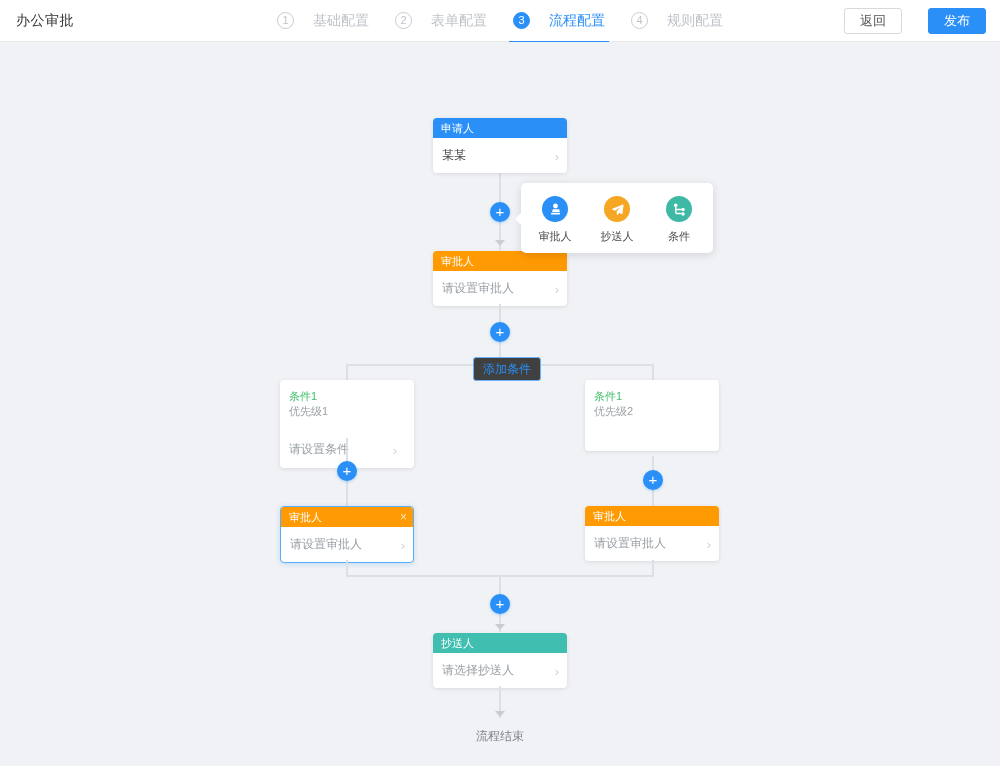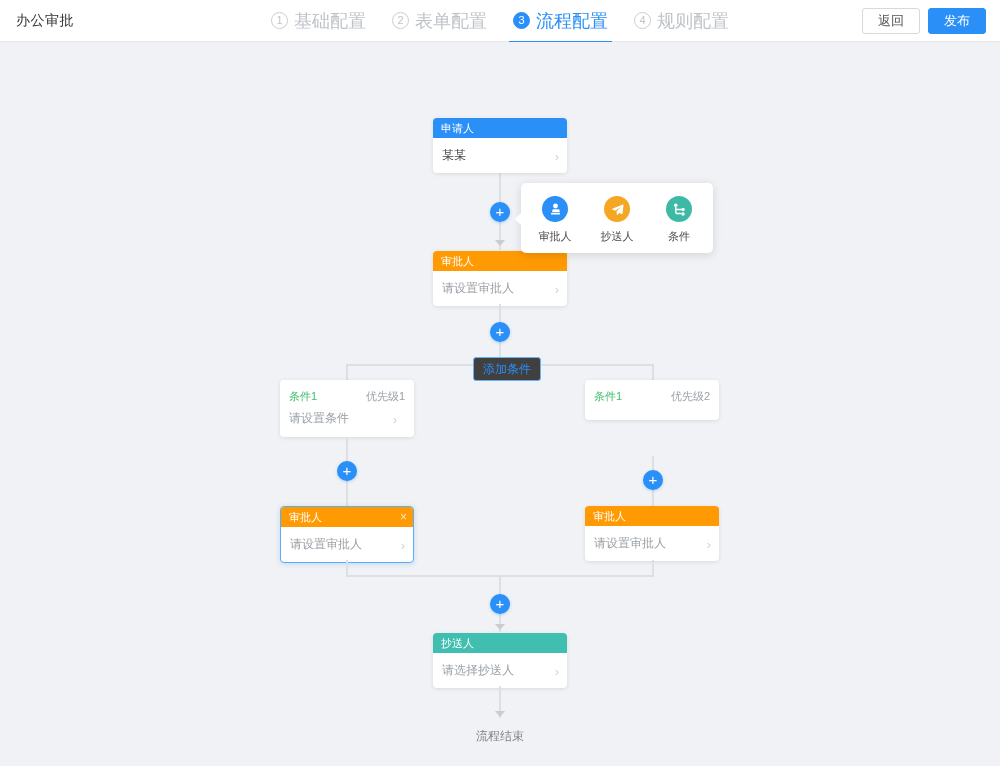--- a/index.html
+++ b/index.html
@@ -49,43 +49,44 @@
     width: 17px; height: 17px;
     border-radius: 50%;
     border: 1px solid #c9ccd1;
     color: #bfc3c9;
     font-size: 11px;
     line-height: 15px;
     text-align: center;
     flex: none;
   }
   .step .lbl {
-    font-size: 18px;
+    font-size: 14px;
     color: #bfc3c9;
     white-space: nowrap;
+    margin-left: 13px;
   }
   .step.active .num {
     background: #2a8ff7;
     border-color: #2a8ff7;
     color: #ffffff;
   }
   .step.active .lbl { color: #2a8ff7; }
   .step.active::after {
     content: "";
     position: absolute;
     left: -4px; right: -4px;
     bottom: -1px;
     height: 2px;
     background: #2a8ff7;
   }
   .topbar-actions {
     position: absolute;
     right: 14px;
     display: flex;
-    gap: 8px;
+    gap: 26px;
   }
   .btn {
     font-family: inherit;
     font-size: 13px;
     height: 26px;
     padding: 0 15px;
     border-radius: 3px;
     cursor: pointer;
     line-height: 24px;
   }
@@ -167,21 +168,22 @@
     background: #ffffff;
     border-radius: 4px;
     box-shadow: 0 1px 4px rgba(0,0,0,.10);
     padding: 9px 9px 10px 9px;
     cursor: pointer;
   }
   .cond-top {
     display: flex;
     justify-content: space-between;
     align-items: baseline;
-    margin-bottom: 6px;
+    margin-bottom: 22px;
+    flex-direction: column;
   }
   .cond-name { font-size: 11px; color: #3fc06a; }
   .cond-prio { font-size: 11px; color: #9aa0a6; }
   .cond-body {
     font-size: 12px;
     color: #4a4a4a;
     line-height: 17px;
     padding-right: 12px;
     position: relative;
   }

